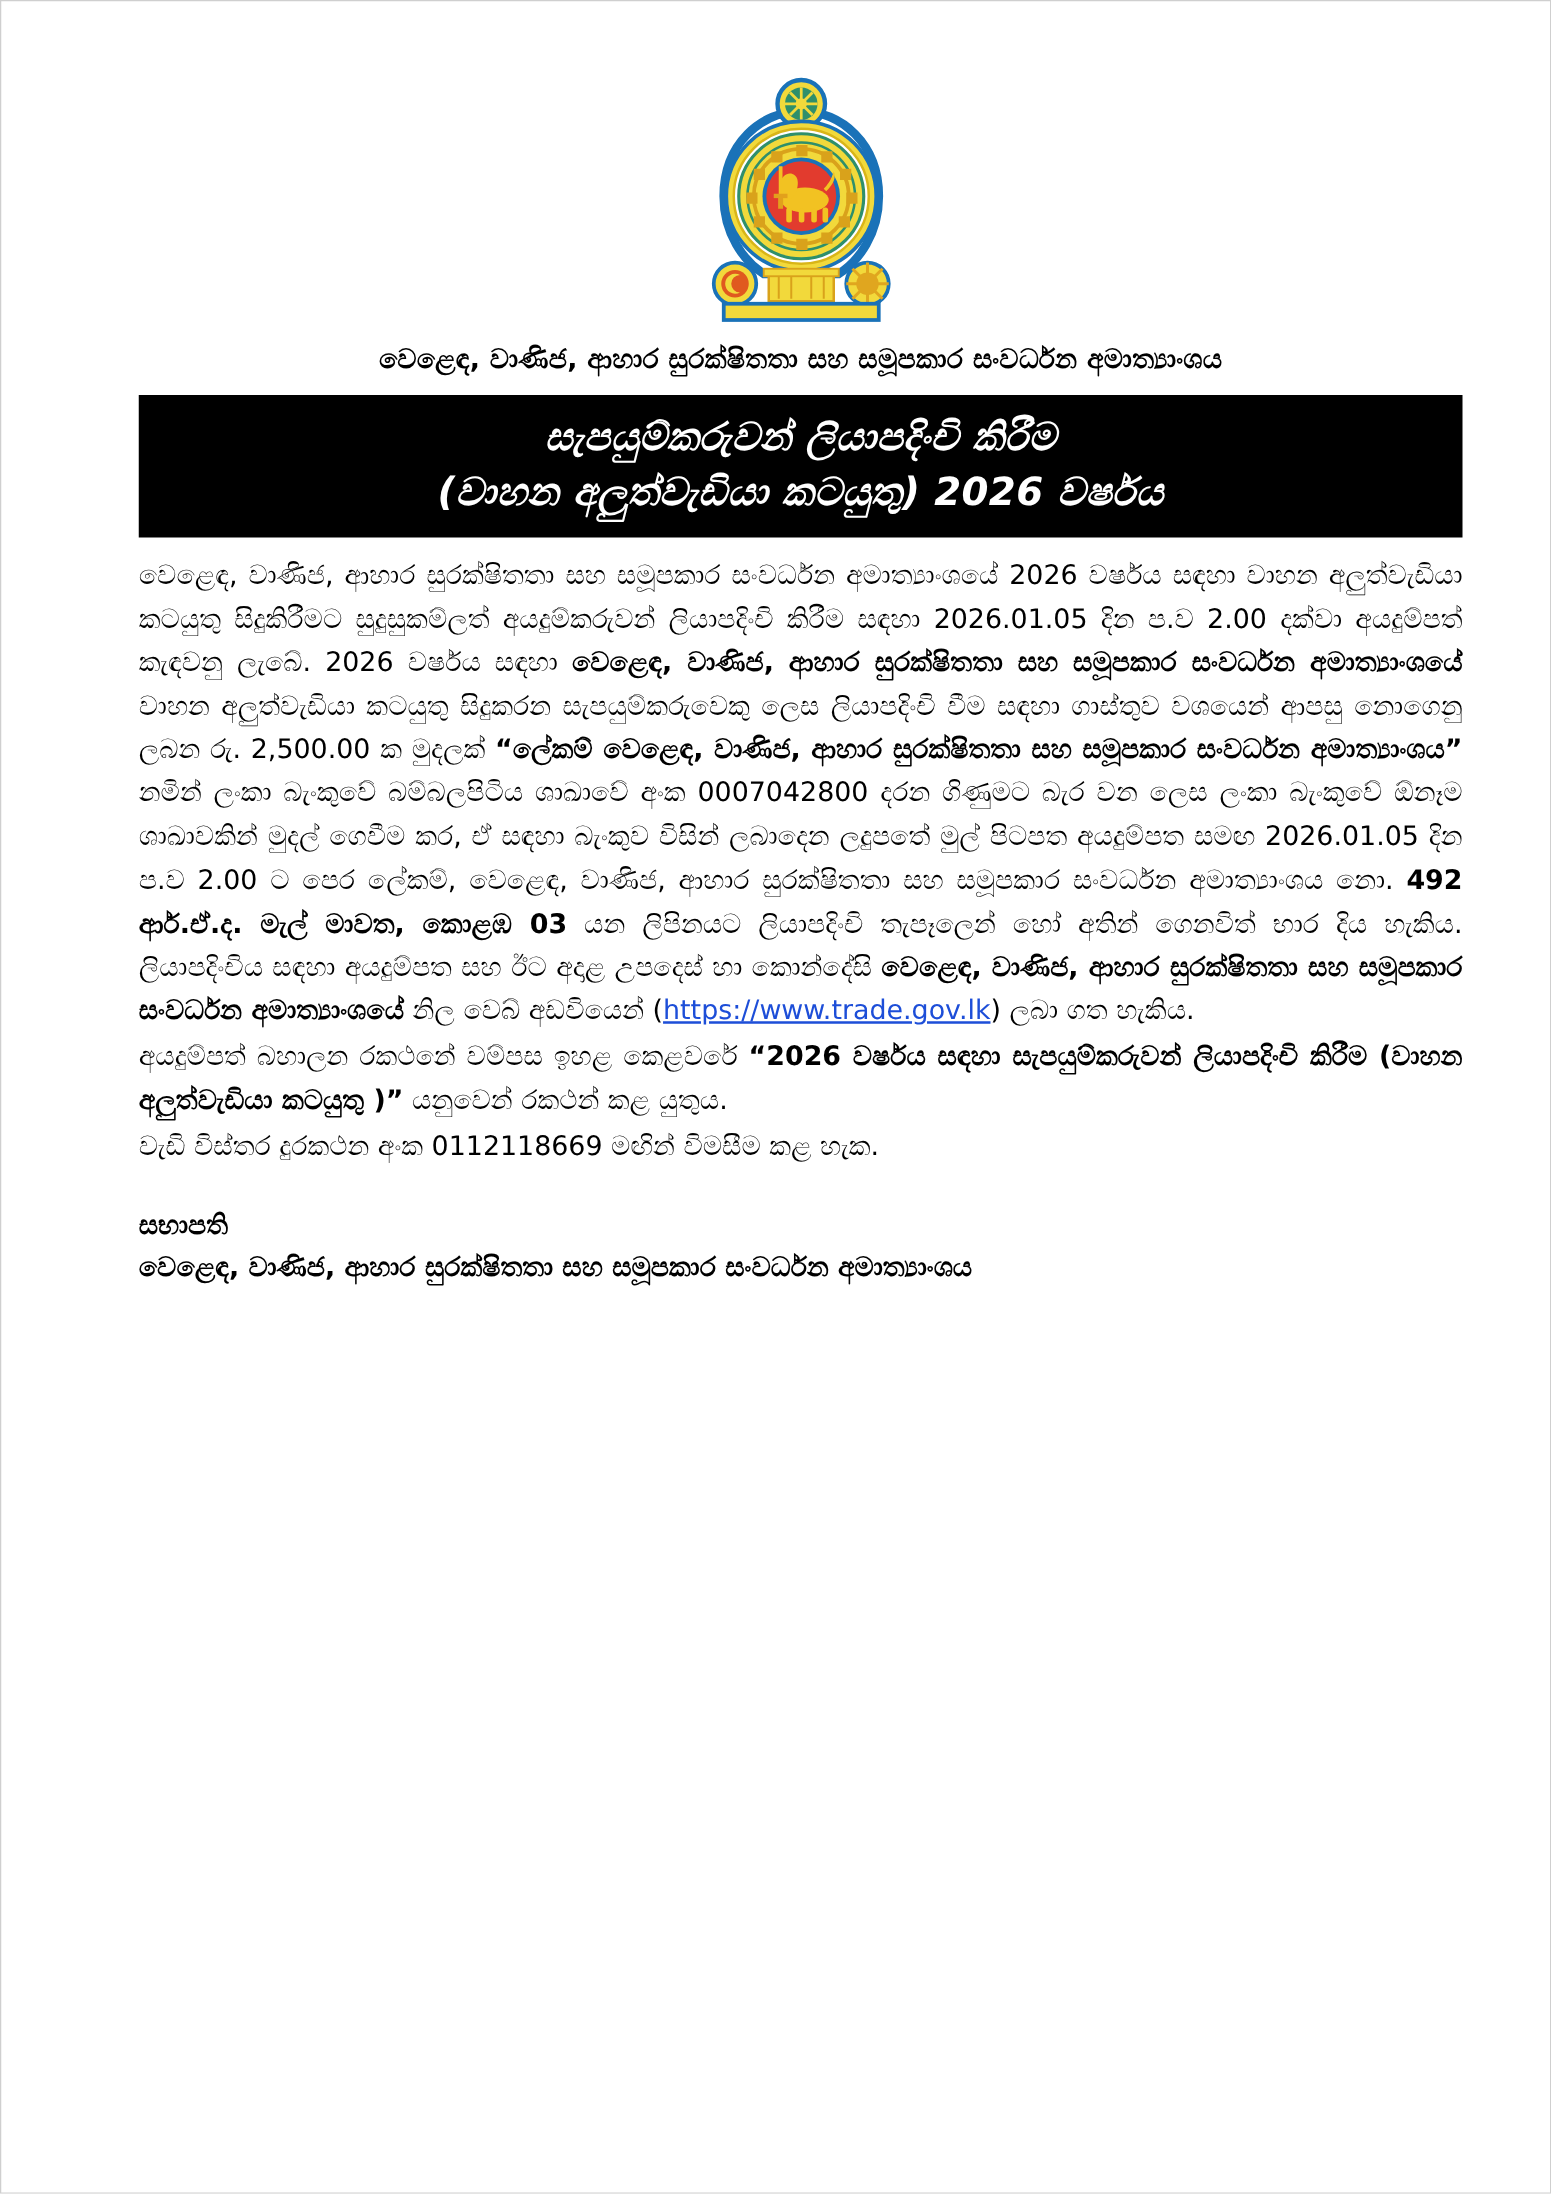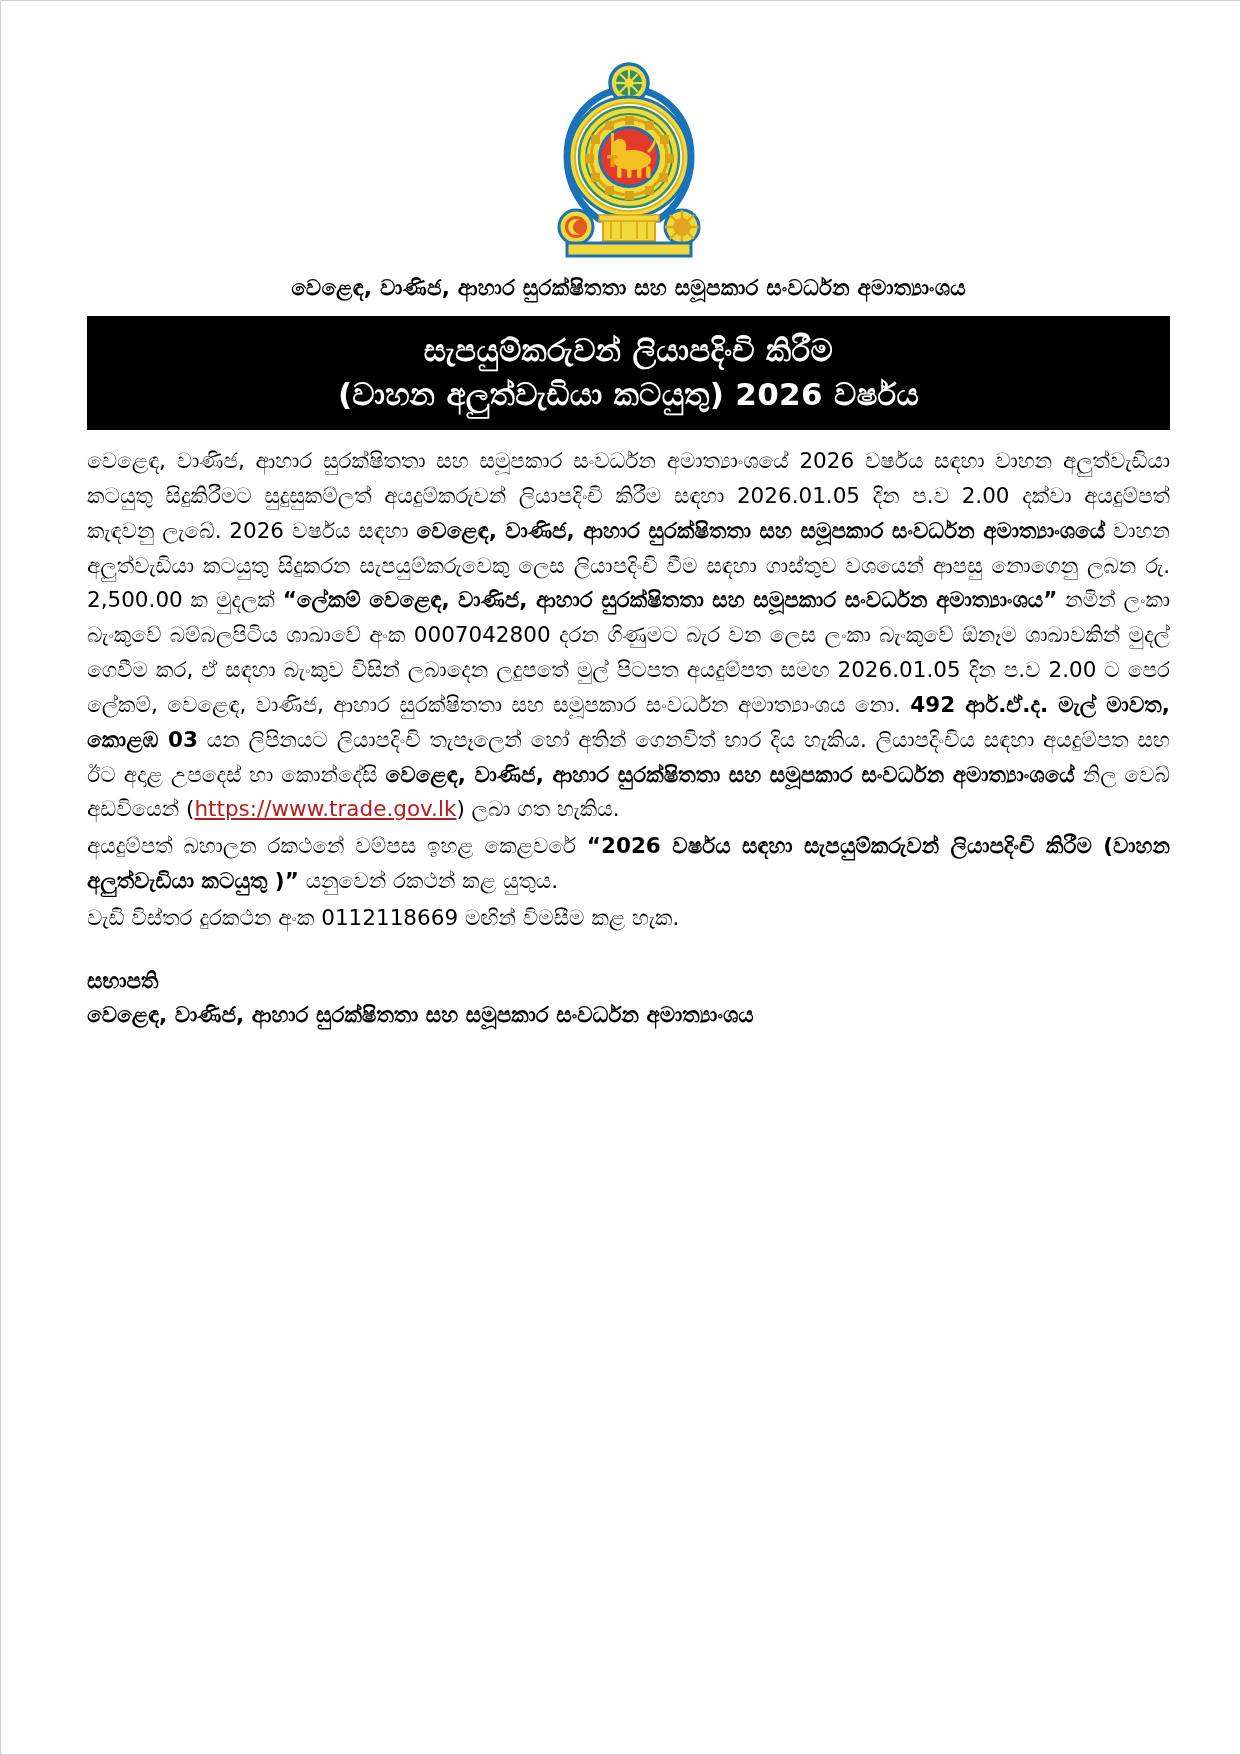--- a/index.html
+++ b/index.html
@@ -10,21 +10,21 @@
     background: #ffffff;
     font-family: "DejaVu Sans", "Liberation Sans", sans-serif;
     color: #000000;
   }
   .page {
     position: relative;
     width: 1241px;
     height: 1755px;
     background: #ffffff;
     border: 1px solid #cfcfcf;
-    padding: 40px 70px 30px 86px;
+    padding: 40px 70px 30px 110px;
   }
   .emblem-wrap {
     display: flex;
     justify-content: center;
     align-items: flex-start;
     margin-top: 18px;
     margin-bottom: 14px;
   }
   .emblem { width: 176px; height: 200px; display: block; }
 
@@ -43,34 +43,35 @@
     color: #ffffff;
     text-align: center;
     padding: 12px 10px 14px 10px;
     margin-bottom: 14px;
   }
   .banner-line {
     font-weight: bold;
     font-size: 31px;
     line-height: 1.42;
     letter-spacing: 0.3px;
+    font-style: italic;
   }
 
   .body-text {
     font-size: 21.5px;
     line-height: 1.62;
     text-align: justify;
     text-justify: inter-word;
     color: #000;
   }
   .body-text p { margin: 0 0 2px 0; }
   .p-justify { text-align: justify; }
   .b { font-weight: bold; }
   .link {
-    color: #b91c1c;
+    color: #1d4ed8;
     text-decoration: underline;
     margin-top: 32px;
   }
 
   .para-gap { margin-bottom: 4px; }
 
   .sign-block {
     margin-top: 28px;
     font-size: 21.5px;
     line-height: 1.58;

